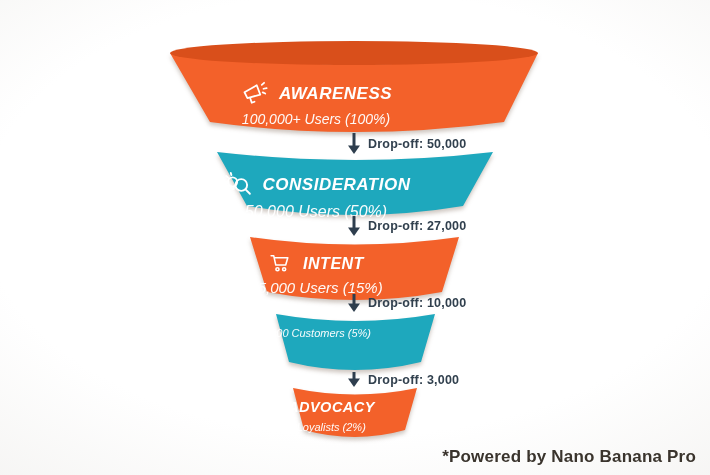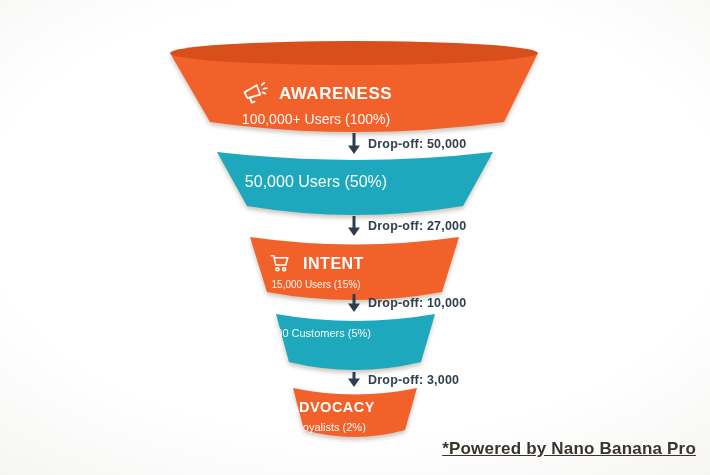--- a/index.html
+++ b/index.html
@@ -6,36 +6,36 @@
   body{
     width:710px;height:475px;position:relative;overflow:hidden;
     background:radial-gradient(ellipse 95% 85% at 50% 45%, #ffffff 55%, #f1f0ee 100%);
     font-family:"Liberation Sans",sans-serif;
   }
   .funnel-svg{position:absolute;left:0;top:0;}
   .stg{filter:drop-shadow(0 3px 2px rgba(80,50,30,0.28));}
   .fill-orange{fill:var(--orange);}
   .fill-orange-dark{fill:var(--orange_dark);}
   .fill-teal{fill:var(--teal);}
-  .stage-text{position:absolute;left:0;width:632px;text-align:center;color:#fff;pointer-events:none;}
+  .stage-text{position:absolute;left:0;width:632px;text-align:center;color:#fff;pointer-events:none;font-style:italic;}
   .title-row{display:flex;align-items:center;justify-content:center;gap:9px;}
   .stage-title{font-weight:700;letter-spacing:0.5px;}
   .stage-sub{margin-top:3px;opacity:0.96;font-weight:400;}
   .s1 .stage-title{font-size:17px;} .s1 .stage-sub{font-size:14px;}
   .s2 .stage-title{font-size:17px;} .s2 .stage-sub{font-size:16px;}
-  .s3 .stage-title{font-size:16px;} .s3 .stage-sub{font-size:10px;}
+  .s3 .stage-title{font-size:16px;} .s3 .stage-sub{font-size:15px;}
   .s4 .stage-title{font-size:16px;} .s4 .stage-sub{font-size:11px;}
   .s5 .stage-title{font-size:14.5px;} .s5 .stage-sub{font-size:11px;}
   .stage-icon{display:inline-flex;}
   .stage-icon svg{stroke:#fff;fill:none;stroke-width:1.5;stroke-linecap:round;stroke-linejoin:round;}
   .dropoff{position:absolute;display:flex;align-items:center;gap:7px;}
   .dropoff .arrow line{stroke:var(--arrow);stroke-width:3;}
   .dropoff .arrow polygon{fill:var(--arrow);}
   .dropoff-label{font-size:12.5px;font-weight:700;color:var(--label_text);letter-spacing:0.2px;white-space:nowrap;}
-  .footer-credit{position:absolute;right:14px;bottom:16px;font-size:17px;font-weight:700;color:var(--footer_text);letter-spacing:0.2px;text-decoration:underline;}
+  .footer-credit{position:absolute;right:14px;bottom:8px;font-size:17px;font-weight:700;color:var(--footer_text);letter-spacing:0.2px;}
 </style>
 </head>
 <body>
 
 <svg class="funnel-svg" width="710" height="475" viewBox="0 0 710 475">
   <path class="stg fill-orange" d="M 170 53 Q 354 76 538 53 L 504 122 Q 354 142 210 122 Z"></path>
   <ellipse class="fill-orange-dark" cx="354" cy="53" rx="184" ry="12"></ellipse>
   <path class="stg fill-teal" d="M 217 152 Q 355 168 493 152 L 463 206 Q 355 224 247 206 Z"></path>
   <path class="stg fill-orange" d="M 250 237 Q 355 252 459 237 L 442 292 Q 355 308 267 292 Z"></path>
   <path class="stg fill-teal" d="M 276 314 Q 355 328 435 314 L 421 362 Q 355 378 289 362 Z"></path>
@@ -52,20 +52,34 @@
           <path d="M19.3 7.5 L22 7"></path>
           <path d="M18.6 10.6 L20.8 11.6"></path>
       </svg>
     </span>
     <span class="stage-title">AWARENESS</span>
   </div>
   <div class="stage-sub">100,000+ Users (100%)</div>
 </div>
 
 <div class="stage-text s2" style="top:170px">
+  <div class="title-row">
+    <span class="stage-icon">
+      <svg width="32" height="30" viewBox="0 0 24 24">
+        <path d="M2.5 4.8 L4 6"></path>
+          <path d="M6.2 2.3 L6.7 4.1"></path>
+          <path d="M1.8 9.5 L3.6 9.5"></path>
+        <circle cx="7.6" cy="9.6" r="3.7"></circle>
+        <path d="M6.6 13.2 L6.6 15.2 L8.6 15.2 L8.6 13.2"></path>
+        <circle cx="14.6" cy="12" r="4.7"></circle>
+        <path d="M18 15.5 L21.5 19"></path>
+      </svg>
+    </span>
+    <span class="stage-title">CONSIDERATION</span>
+  </div>
   <div class="stage-sub">50,000 Users (50%)</div>
 </div>
 
 <div class="stage-text s3" style="top:251px">
   <div class="title-row">
     <span class="stage-icon">
       <svg width="26" height="25" viewBox="0 0 24 24">
         <path d="M2.5 4.5 H5 L7 13.5 H16.5 L18.5 6.5 H6"></path>
         <circle cx="8.6" cy="17.5" r="1.5"></circle>
           <circle cx="15" cy="17.5" r="1.5"></circle>

